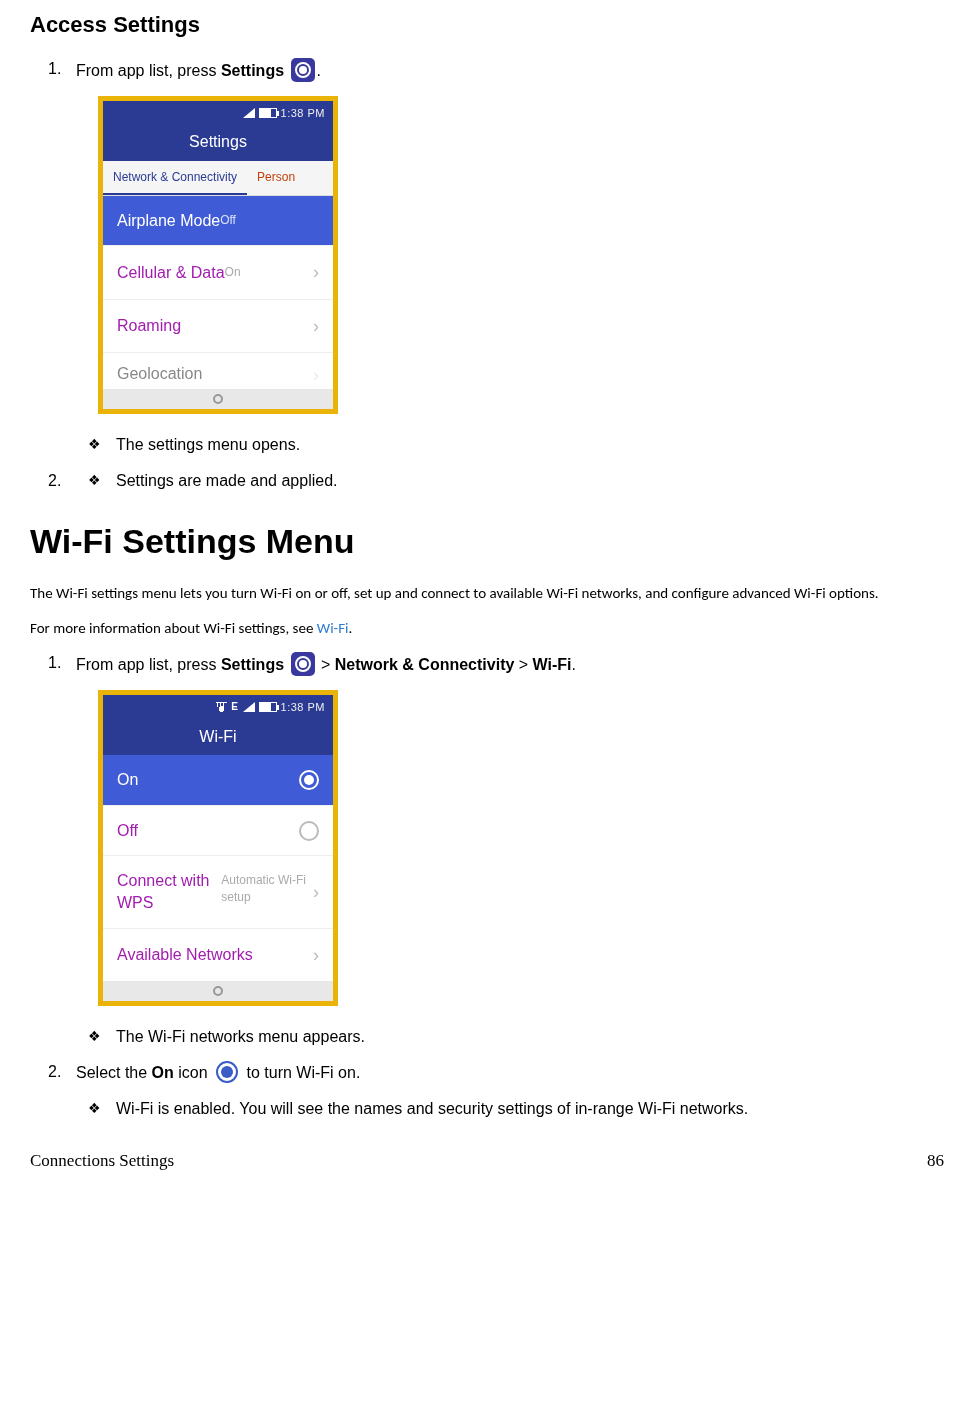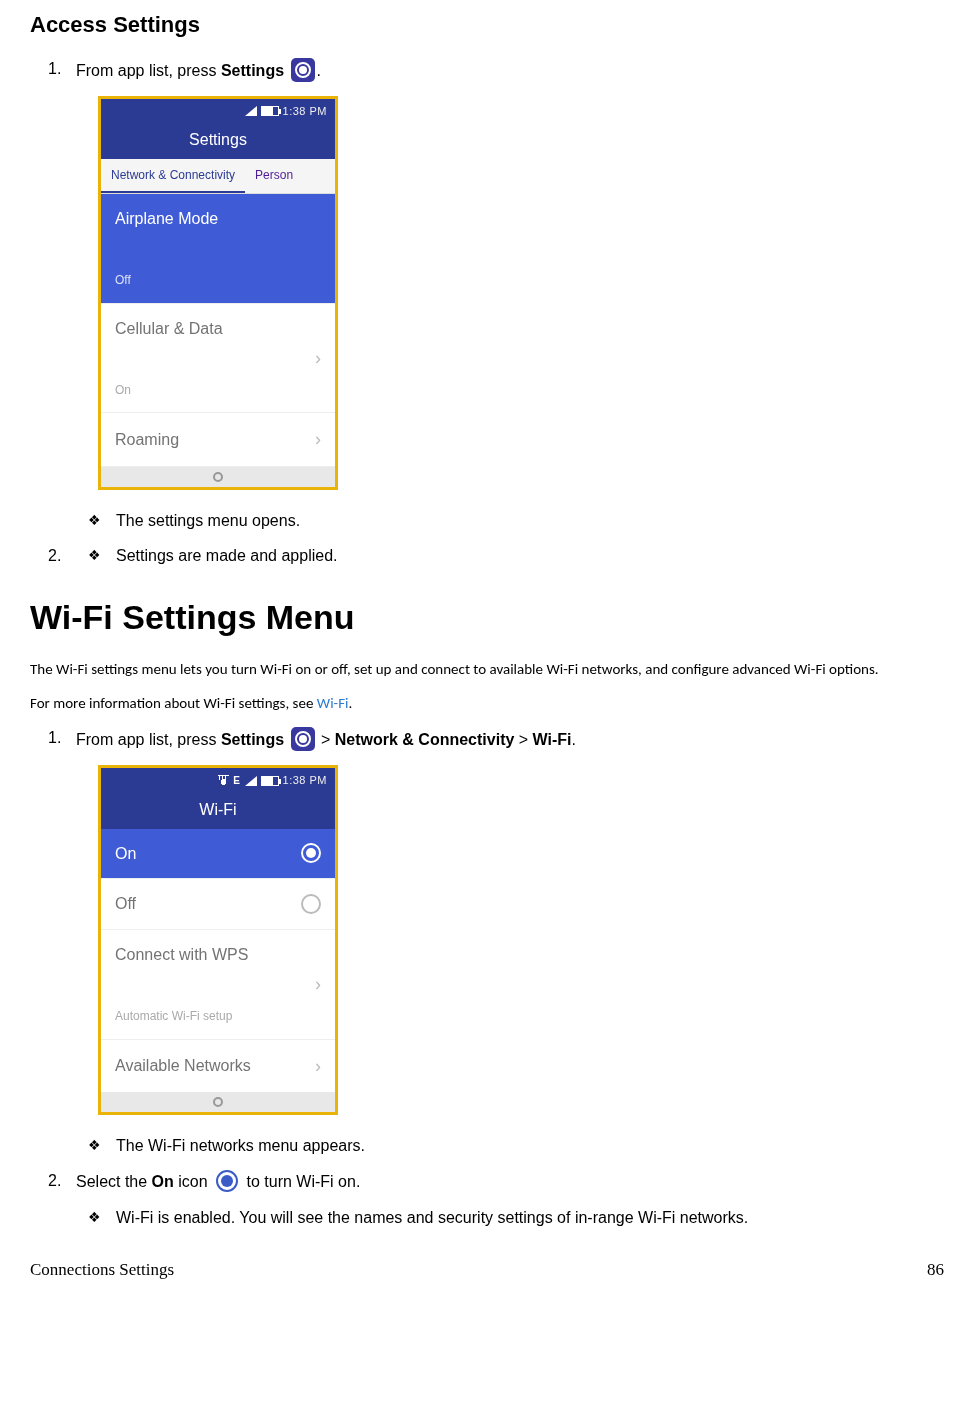--- a/index.html
+++ b/index.html
@@ -74,21 +74,21 @@
     content: "";
     position: absolute;
     top: 3px; left: 3px; width: 12px; height: 12px;
     background: #3b5cc6;
     border-radius: 50%;
   }
 
   
   .phone {
     width: 240px;
-    border: 3px solid #eab308;
+    border: 5px solid #eab308;
     background: #fff;
     font-family: "Segoe UI", Arial, sans-serif;
     font-size: 13px;
     color: #666;
   }
   .statusbar {
     background: #2b3b94;
     color: #eee;
     font-size: 11px;
     text-align: right;
@@ -119,31 +119,31 @@
   .screen-title {
     background: #2b3b94;
     color: #fff;
     text-align: center;
     padding: 6px 0 8px;
     font-size: 16px;
   }
   .tabbar { display: flex; border-bottom: 1px solid #ddd; background: #f5f5f5; }
   .tab { flex: 0 0 auto; padding: 8px 10px; font-size: 12px; color: #999; }
   .tab.active { color: #2b3b94; border-bottom: 2px solid #2b3b94; font-weight: 500; }
-  .tab.cut { color: #4c1d95; }
+  .tab.cut { color: #c2410c; }
   .row {
     padding: 14px 14px;
     border-bottom: 1px solid #eee;
     display: flex;
     justify-content: space-between;
     align-items: center;
   }
   .row.blue { background: #3f5bd5; color: #fff; }
-  .row .label { display: flex; flex-direction: column; gap: 41px; }
-  .row .main { font-size: 16px; color: #737373; }
+  .row .label { display: flex; flex-direction: row; }
+  .row .main { font-size: 16px; color: #a21caf; }
   .row.blue .main { color: #fff; }
   .row .sub { font-size: 12px; color: #aaa; margin-top: 2px; }
   .row.blue .sub { color: #dbe1f9; }
   .chev { color: #bbb; font-size: 18px; }
   .radio-on {
     width: 20px; height: 20px; border: 2px solid #fff; border-radius: 50%;
     display: inline-flex; align-items: center; justify-content: center;
   }
   .radio-on::after { content:""; width:10px; height:10px; background:#fff; border-radius:50%; }
   .radio-off {
@@ -199,20 +199,24 @@
         <span class="main">Cellular &amp; Data</span>
         <span class="sub">On</span>
       </div>
       <span class="chev">›</span>
     </div>
     <div class="row">
       <div class="label">
         <span class="main">Roaming</span>
       </div>
       <span class="chev">›</span>
+    </div>
+    <div class="cutrow">
+      <span class="main">Geolocation</span>
+      <span class="chev" style="opacity:.3">›</span>
     </div>
     <div class="homebar">
         <span class="ring"></span>
       </div>
   </div>
 </div>
 
 <ul class="diamond">
   <li>The settings menu opens.</li>
 </ul>

